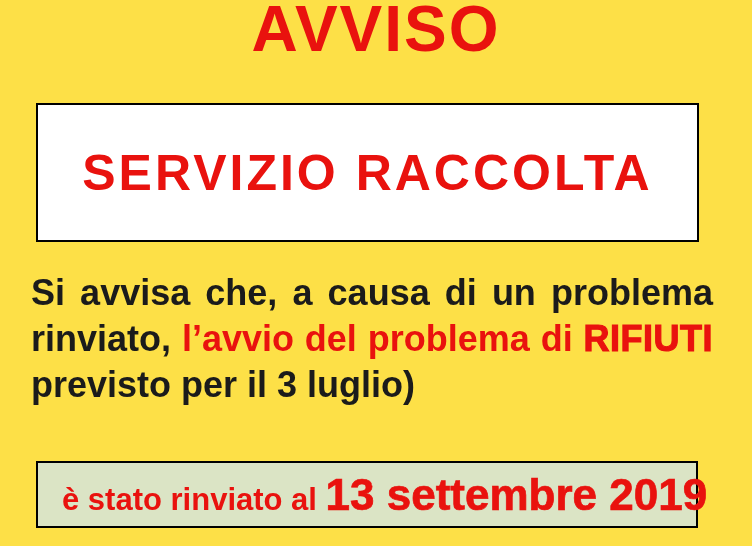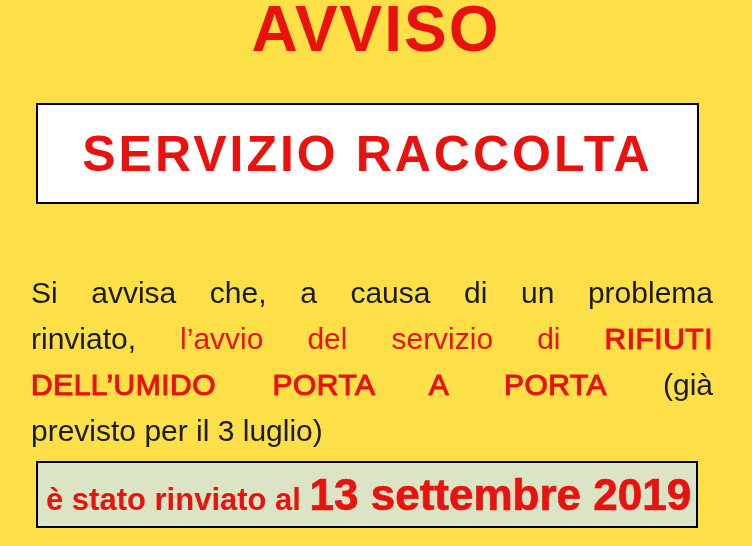--- a/index.html
+++ b/index.html
@@ -25,21 +25,21 @@
     font-weight: bold;
     letter-spacing: 2px;
     color: var(--red);
   }
 
   .subject-box {
     position: absolute;
     left: 36px;
     top: 103px;
     width: 663px;
-    height: 101px;
+    height: 139px;
     border: 2px solid var(--border);
     background: #ffffff;
     display: flex;
     flex-direction: column;
     align-items: center;
     justify-content: center;
   }
   .subject-line {
     font-size: 50px;
     line-height: 64px;
@@ -48,23 +48,23 @@
     color: var(--red);
     text-align: center;
     white-space: nowrap;
   }
 
   .body-text {
     position: absolute;
     left: 31px;
     top: 270px;
     width: 682px;
-    font-size: 30px;
+    font-size: 36px;
     line-height: 46px;
-    font-weight: normal;
+    font-weight: bold;
     color: var(--black);
   }
   .pline { width: 100%; }
   .pline.justified {
     text-align: justify;
     text-align-last: justify;
   }
   .seg-black { color: var(--black); }
   .seg-red { color: var(--red); }
   .seg-heavy {
@@ -76,21 +76,21 @@
   .banner {
     position: absolute;
     left: 36px;
     top: 461px;
     width: 662px;
     height: 67px;
     background: var(--banner-bg);
     border: 2px solid var(--border);
     display: flex;
     align-items: center;
-    padding-left: 8px;
+    padding-left: 24px;
   }
   .banner-text { white-space: nowrap; }
   .banner-prefix {
     font-size: 31px;
     font-weight: bold;
     color: var(--red);
   }
   .banner-date {
     font-size: 44px;
     font-weight: bold;
@@ -104,22 +104,21 @@
 <div class="page">
 
   <h1 class="title">AVVISO</h1>
 
   <div class="subject-box">
     <div class="subject-line">SERVIZIO RACCOLTA</div>
   </div>
 
   <div class="body-text">
     <div class="pline justified"><span class="seg-black">Si avvisa che, a causa di un problema</span></div>
-    <div class="pline justified"><span class="seg-black">rinviato, </span><span class="seg-red">l’avvio del servizio di </span><span class="seg-heavy">RIFIUTI</span></div>
-    <div class="pline justified"><span class="seg-heavy">DELL’UMIDO PORTA A PORTA</span><span class="seg-black"> (già</span></div>
+    <div class="pline justified"><span class="seg-black">rinviato, </span><span class="seg-red">l’avvio del problema di </span><span class="seg-heavy">RIFIUTI</span></div>
     <div class="pline"><span class="seg-black">previsto per il 3 luglio)</span></div>
   </div>
 
   <div class="banner">
     <div class="banner-text"><span class="banner-prefix">è stato rinviato al </span><span class="banner-date">13 settembre 2019</span></div>
   </div>
 
 </div>
 
 </body></html>

